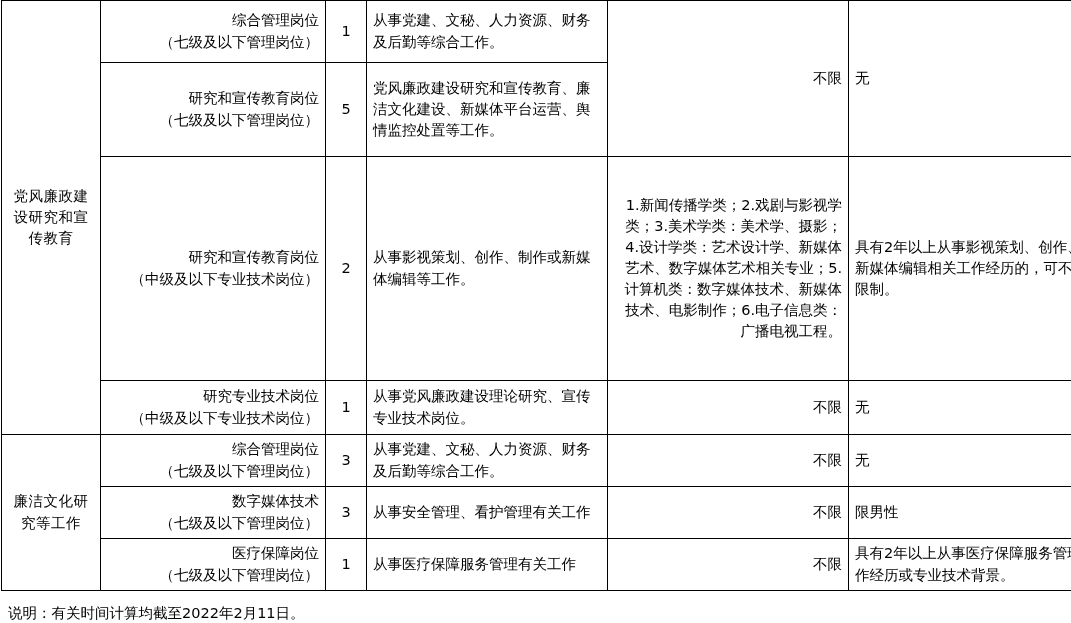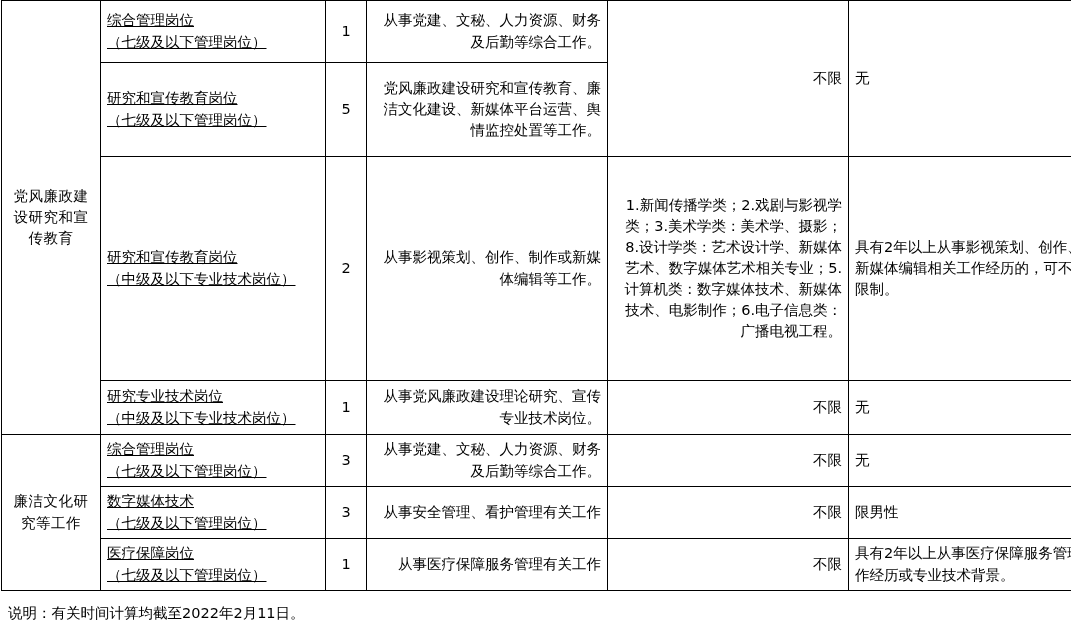--- a/index.html
+++ b/index.html
@@ -34,30 +34,29 @@
     vertical-align: middle;
     word-break: break-all;
   }
   td.unit {
     width: 86px;
     text-align: center;
     letter-spacing: 0.5px;
   }
   td.post {
     width: 212px;
-    text-align: left;
-    text-decoration: underline;
+    text-align: right;
   }
   td.num {
     width: 28px;
     text-align: center;
   }
   td.duty {
     width: 228px;
-    text-align: right;
+    text-align: left;
   }
   td.major {
     width: 228px;
     text-align: right;
   }
   td.other {
     width: 272px;
     text-align: left;
   }
   .post-line1 { display: block; }
@@ -106,21 +105,21 @@
         <td class="duty">党风廉政建设研究和宣传教育、廉洁文化建设、新媒体平台运营、舆情监控处置等工作。</td>
       </tr>
 
       <tr style="height:224px">
         <td class="post">
           <span class="post-line1">研究和宣传教育岗位</span>
           <span class="post-line2">（中级及以下专业技术岗位）</span>
         </td>
         <td class="num">2</td>
         <td class="duty">从事影视策划、创作、制作或新媒体编辑等工作。</td>
-        <td class="major">1.新闻传播学类；2.戏剧与影视学类；3.美术学类：美术学、摄影；8.设计学类：艺术设计学、新媒体艺术、数字媒体艺术相关专业；5.计算机类：数字媒体技术、新媒体技术、电影制作；6.电子信息类：广播电视工程。</td>
+        <td class="major">1.新闻传播学类；2.戏剧与影视学类；3.美术学类：美术学、摄影；4.设计学类：艺术设计学、新媒体艺术、数字媒体艺术相关专业；5.计算机类：数字媒体技术、新媒体技术、电影制作；6.电子信息类：广播电视工程。</td>
         <td class="other">具有2年以上从事影视策划、创作、制作或新媒体编辑相关工作经历的，可不受专业限制。</td>
       </tr>
 
       <tr style="height:54px">
         <td class="post">
           <span class="post-line1">研究专业技术岗位</span>
           <span class="post-line2">（中级及以下专业技术岗位）</span>
         </td>
         <td class="num">1</td>
         <td class="duty">从事党风廉政建设理论研究、宣传专业技术岗位。</td>

